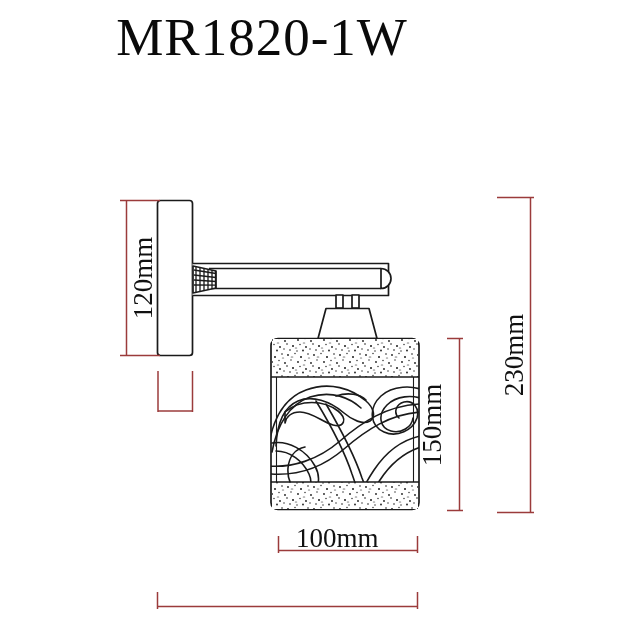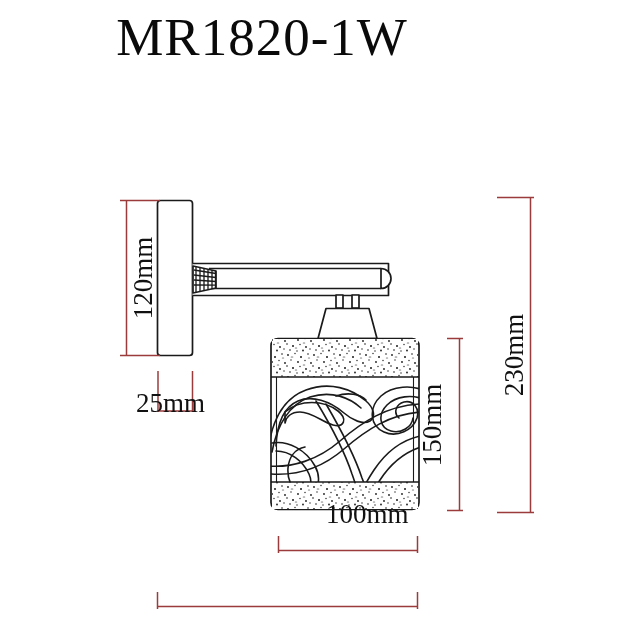--- a/index.html
+++ b/index.html
@@ -266,22 +266,21 @@
       <g>
         <line x1="157" y1="606.5" x2="418" y2="606.5"></line>
         <line x1="157.5" y1="592" x2="157.5" y2="609"></line>
         <line x1="417.5" y1="592" x2="417.5" y2="609"></line>
       </g>
     </g>
   </svg>
 
   <div class="dimlabel v" style="left: 78px; top: 263px; width: 130px;">120mm</div>
 
-  <div class="dimlabel h" style="left: 136px; top: 388px;">25mm</div>
 
   <div class="dimlabel v" style="left: 434px; top: 340px; width: 160px;">230mm</div>
 
   <div class="dimlabel v" style="left: 367px; top: 410px; width: 130px;">150mm</div>
 
-  <div class="dimlabel h" style="left: 296px; top: 499px; margin-left: 30px;">100mm</div>
+  <div class="dimlabel h" style="left: 296px; top: 523px;">100mm</div>
 
 
 </div>
 
 </body></html>

